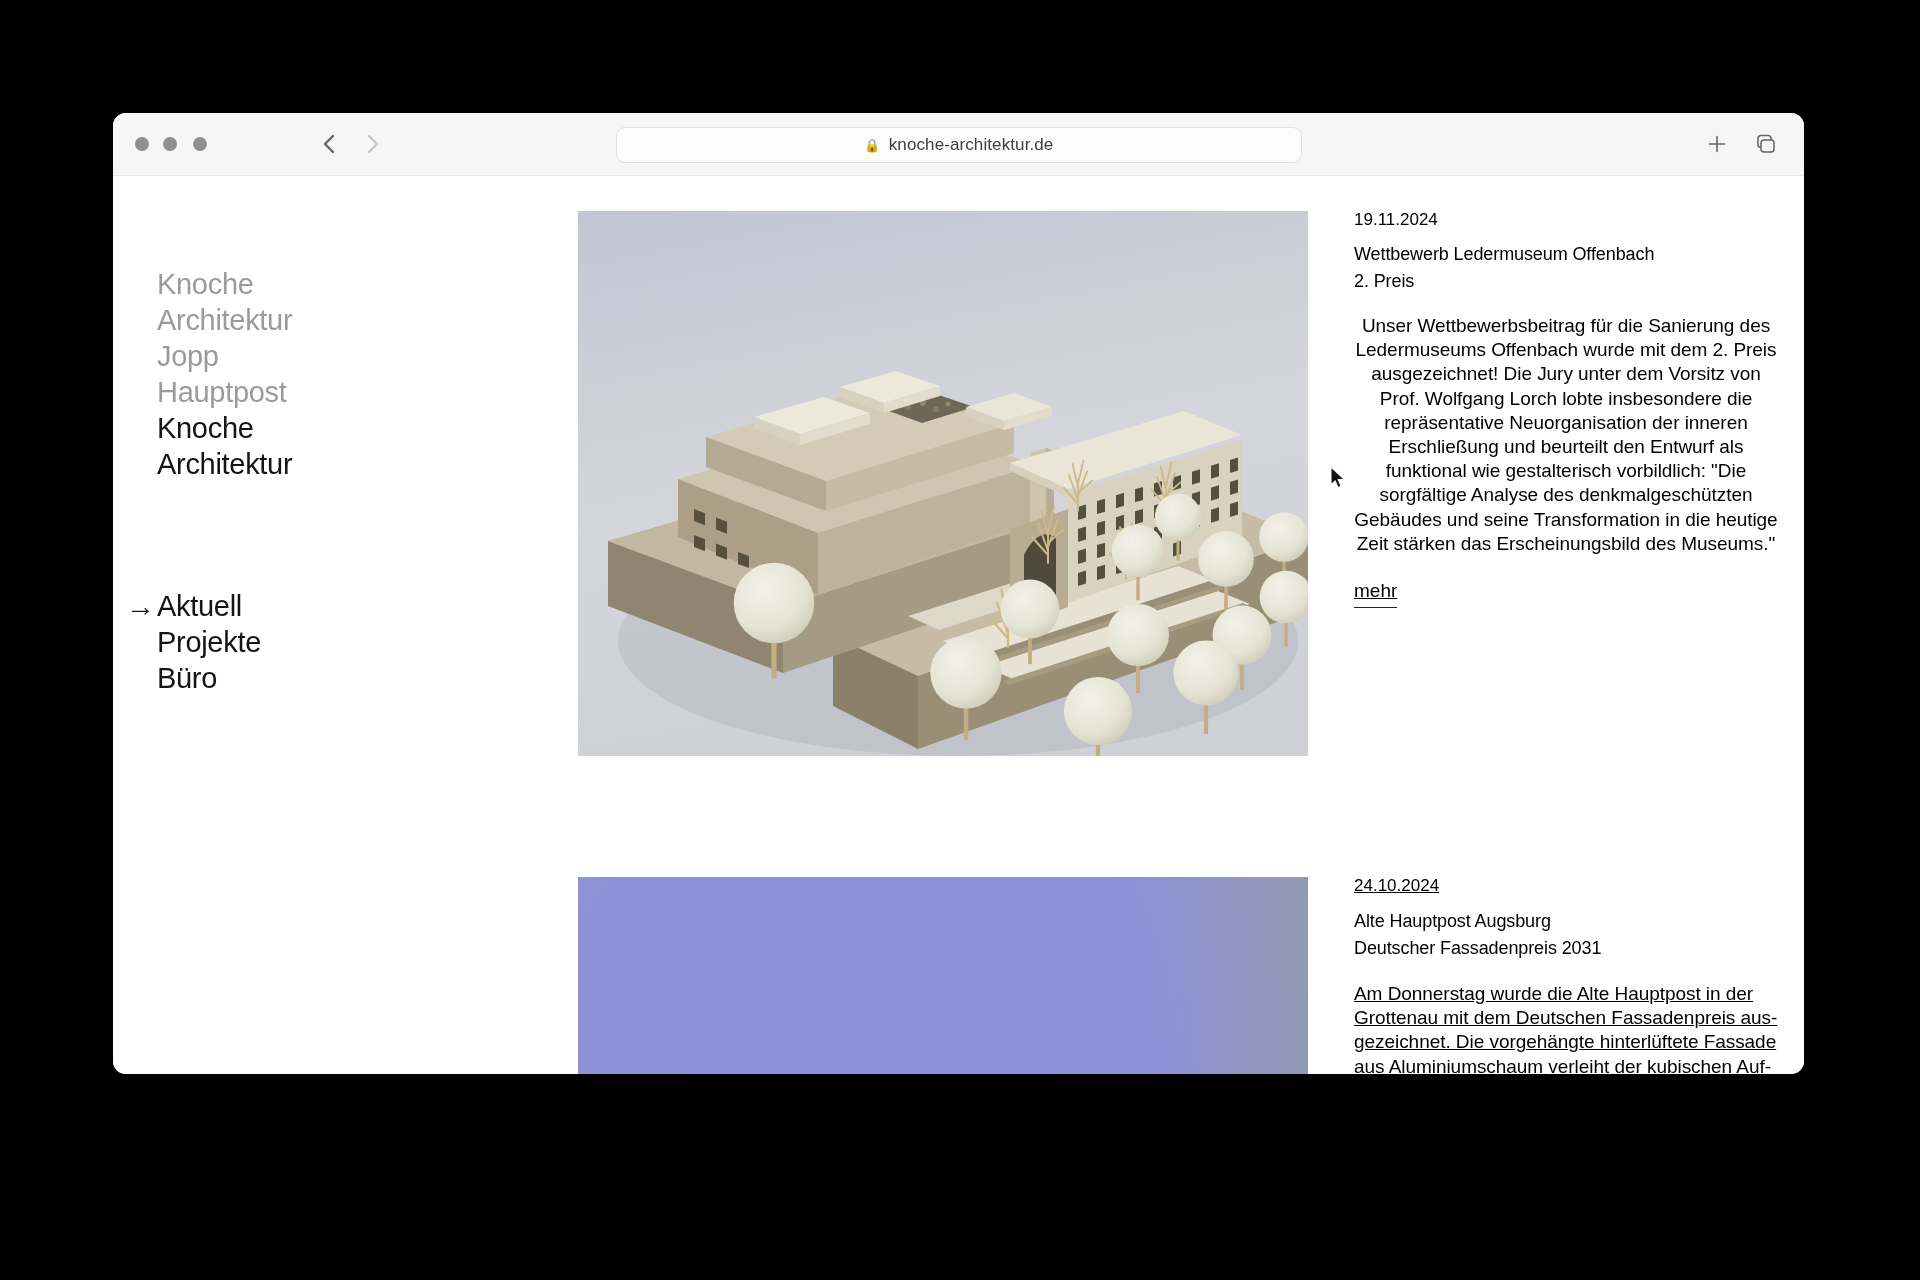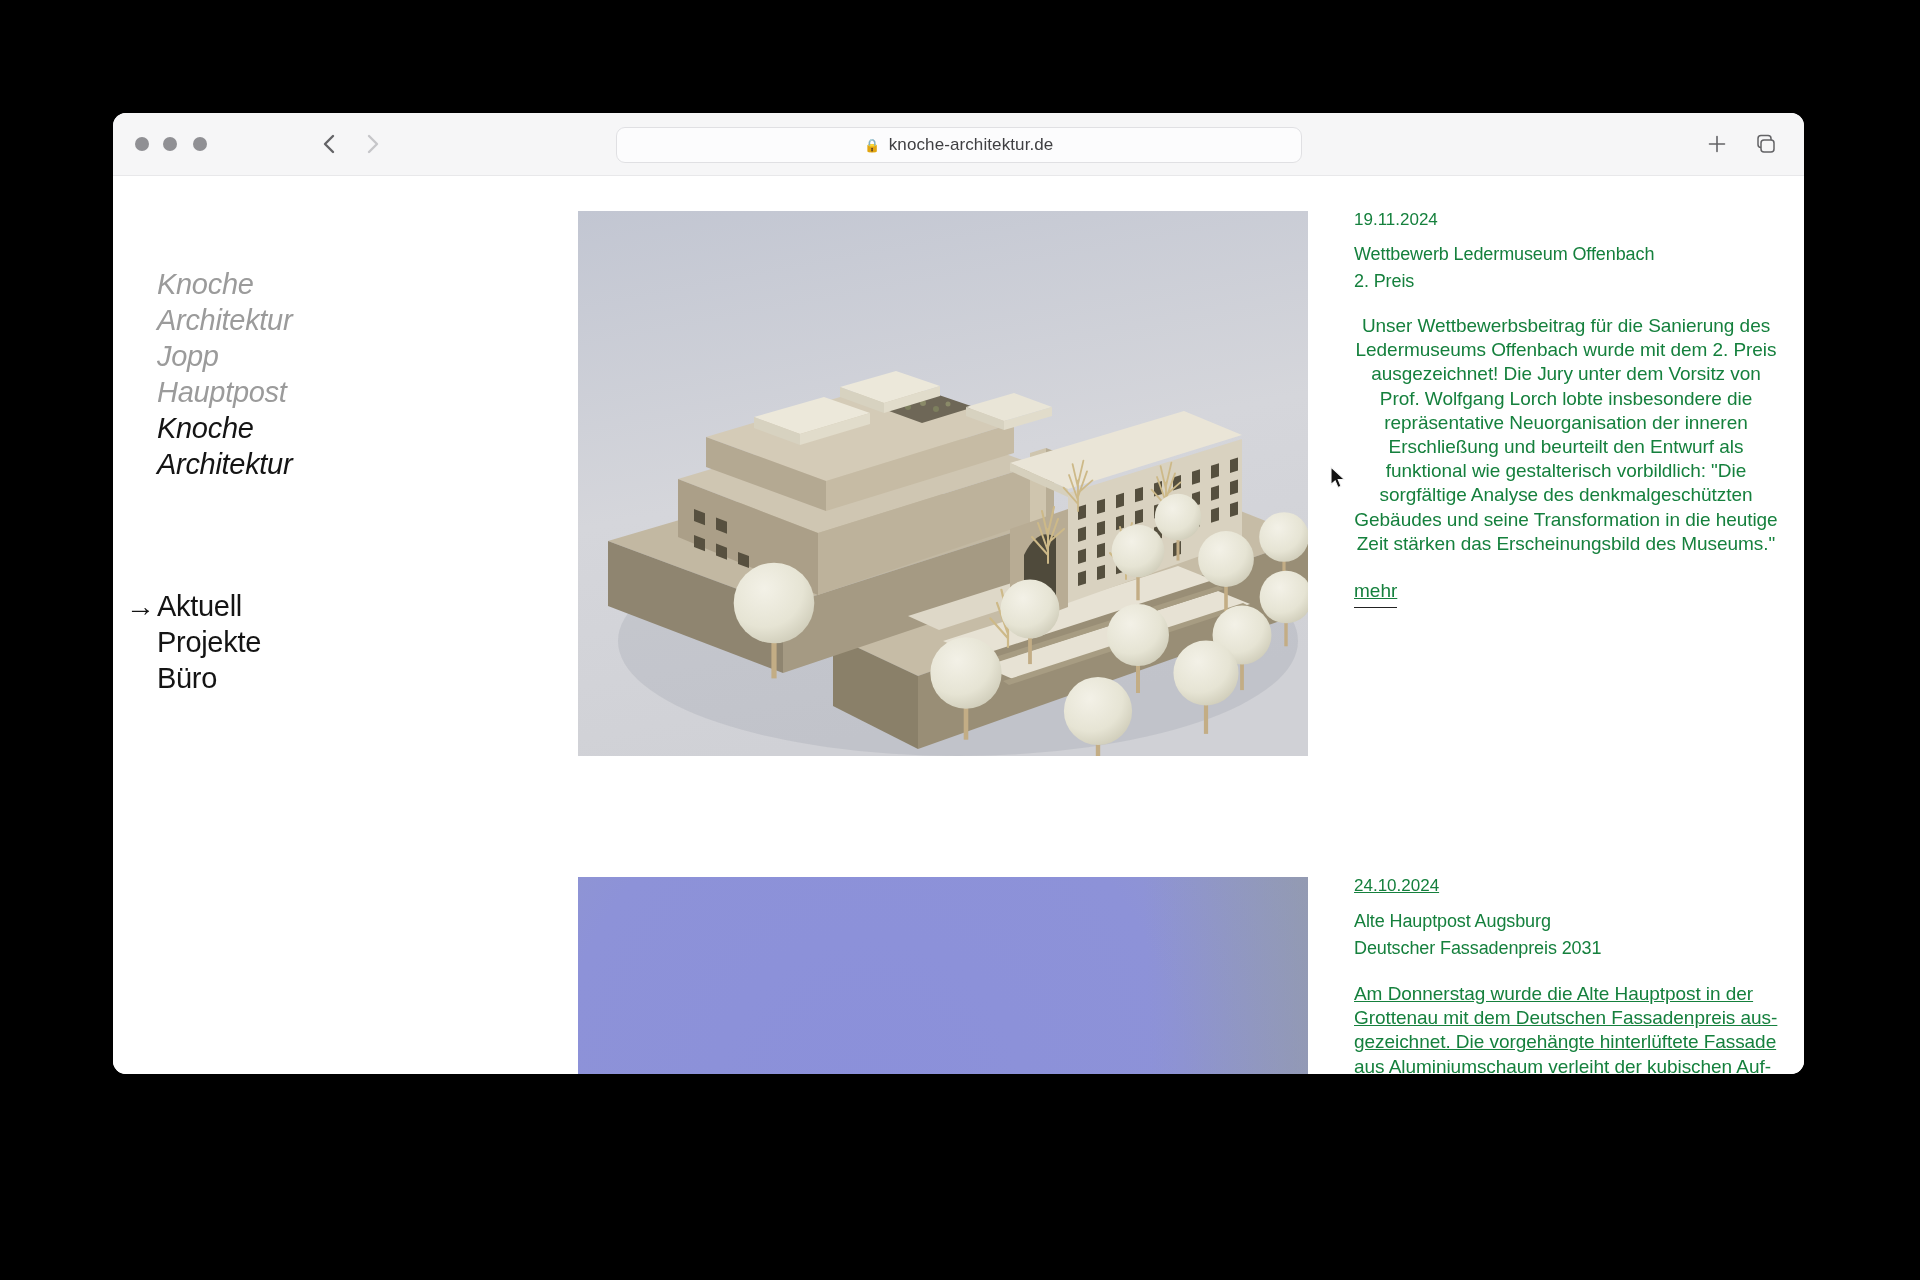--- a/index.html
+++ b/index.html
@@ -39,38 +39,38 @@
   .btn-tabs{left:1634px;}
 
   
   .content{position:absolute;left:0;top:63px;right:0;bottom:0;background:#fff;}
 
   .logo{
     position:absolute;left:44px;top:90px;
     font-size:29px;line-height:36px;letter-spacing:-0.3px;color:#141414;cursor:pointer;
   }
   .logo .muted{color:#9b9b9b;}
-  .logo div{white-space:nowrap;font-style:italic;}
+  .logo div{white-space:nowrap;}
 
   .sitenav{position:absolute;left:44px;top:412px;font-size:29px;line-height:36px;letter-spacing:-0.3px;color:#141414;}
   .sitenav .item{position:relative;white-space:nowrap;cursor:pointer;}
   .sitenav .arrow{position:absolute;left:-31px;top:0;}
 
   .article-img{
     position:absolute;left:465px;width:730px;overflow:hidden;background:#d0d1d6;
   }
   .img-1{top:98px;height:545px;}
   .img-2{top:764px;height:547px;
     background:
       linear-gradient(88deg, rgba(154,161,176,0) 78%, rgba(148,156,152,0.45) 99%),
       radial-gradient(ellipse 90% 130% at 40% 42%, #8b90da 0%, #8d92d8 48%, #9198cc 70%, #989fbc 88%, #9aa1b0 100%);
   }
   .img-1 svg{display:block;}
 
-  .a-text{position:absolute;left:1241px;width:424px;color:#15803d;}
+  .a-text{position:absolute;left:1241px;width:424px;color:#000000;}
   .a-date{font-size:17px;line-height:22px;}
   .d-1{top:96px;} .d-2{top:762px;text-decoration:underline;}
   .a-title{font-size:18px;line-height:27px;white-space:pre-line;letter-spacing:-0.1px;cursor:pointer;}
   .t-1{top:128px;} .t-2{top:795px;}
   .a-body{font-size:19px;line-height:24.2px;letter-spacing:-0.05px;hyphens:manual;}
   .b-1{top:201px;text-align:center;} .b-2{top:869px;}
   .a-more{
     top:467px;font-size:19px;line-height:22px;display:inline-block;width:auto;
     padding-bottom:5px;border-bottom:1px solid #222;cursor:pointer;text-decoration:underline;
   }

